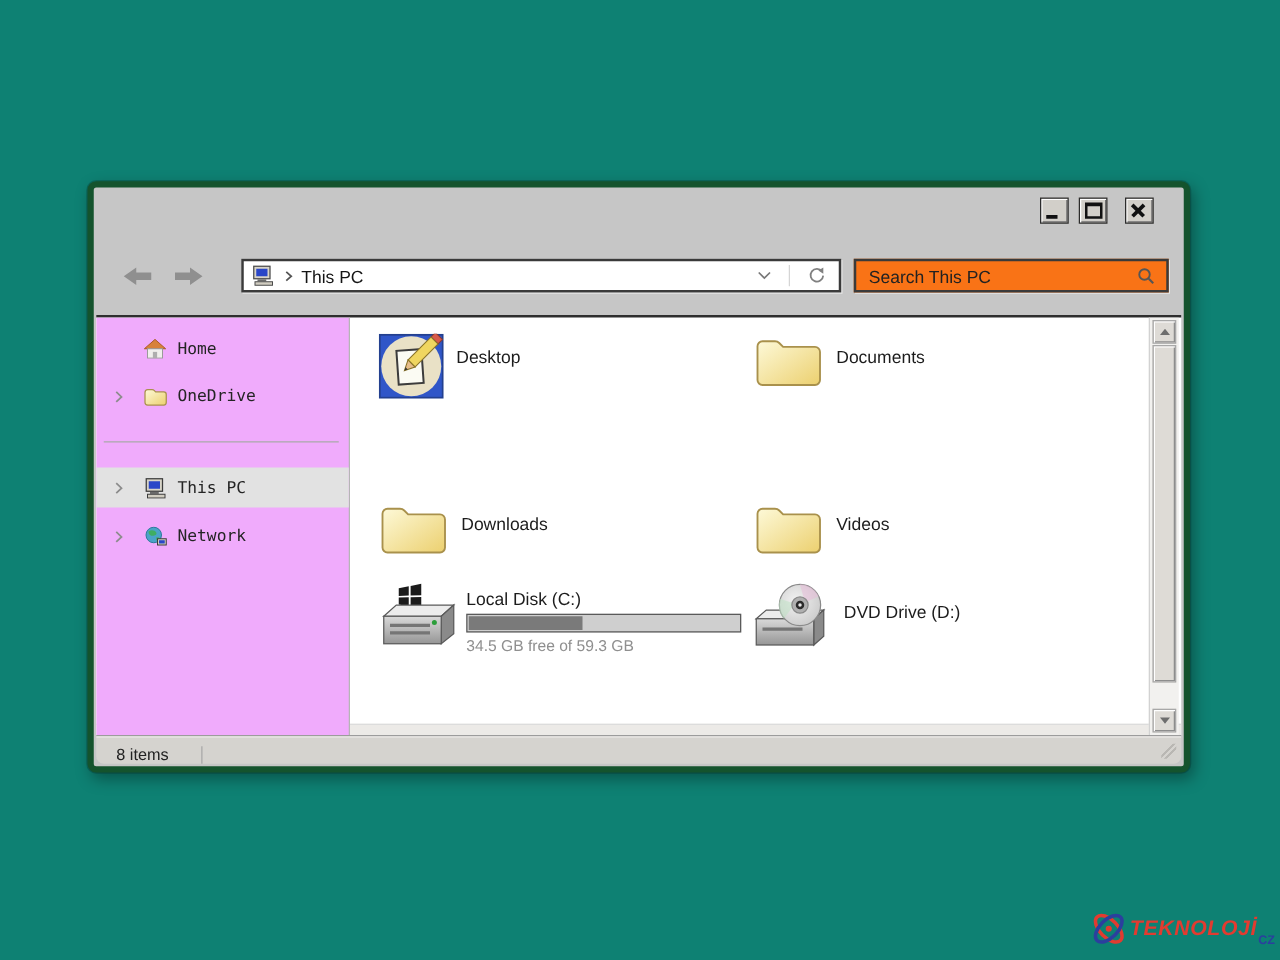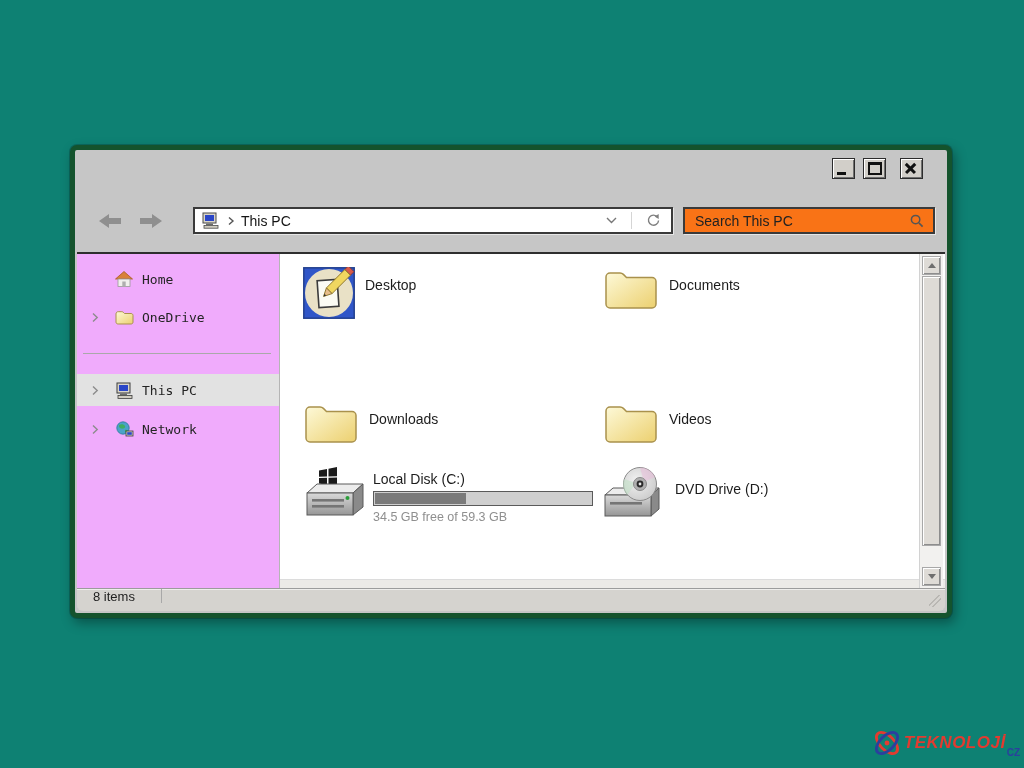--- a/index.html
+++ b/index.html
@@ -88,21 +88,21 @@
     box-shadow:inset 1px 1px 0 #ffffff, inset -1px -1px 0 #8d8d8d;
   }
   .sb-up{top:2px;height:17px}.sb-down{bottom:2px;height:17px}
   .sb-thumb{top:22px;bottom:42px;}
   .tri-up{position:absolute;left:5px;top:6px;width:0;height:0;border-left:4px solid transparent;border-right:4px solid transparent;border-bottom:5px solid #6e6e6e;}
   .tri-down{position:absolute;left:5px;top:6px;width:0;height:0;border-left:4px solid transparent;border-right:4px solid transparent;border-top:5px solid #6e6e6e;}
   
   .statusbar{
     position:absolute;left:2px;right:2px;bottom:2px;height:22px;background:#d5d3cf;
     border-top:1px solid #9c9c9c;box-shadow:inset 0 1px 0 #efeeec;
-    display:flex;align-items:flex-start;border-radius:0 0 6px 6px;
+    display:flex;align-items:flex-end;border-radius:0 0 6px 6px;
   }
   .status-count{font-size:13px;color:#222;margin-left:16px;}
   .status-sep{width:1px;height:14px;background:#a8a8a8;margin-left:26px;}
   .grip{position:absolute;right:4px;bottom:4px;width:12px;height:12px;
     background:linear-gradient(135deg,transparent 40%,#b9b7b3 40%,#b9b7b3 48%,transparent 48%,transparent 60%,#b9b7b3 60%,#b9b7b3 68%,transparent 68%);}
   
   .watermark{position:absolute;right:4px;bottom:8px;display:flex;align-items:center;}
   .wm-text{font-size:17px;font-weight:800;font-style:italic;letter-spacing:.5px;color:#e23b30;}
   .wm-suffix{font-size:10px;font-weight:800;color:#2b3f9e;align-self:flex-end;margin:0 0 2px 1px;}
 </style>

